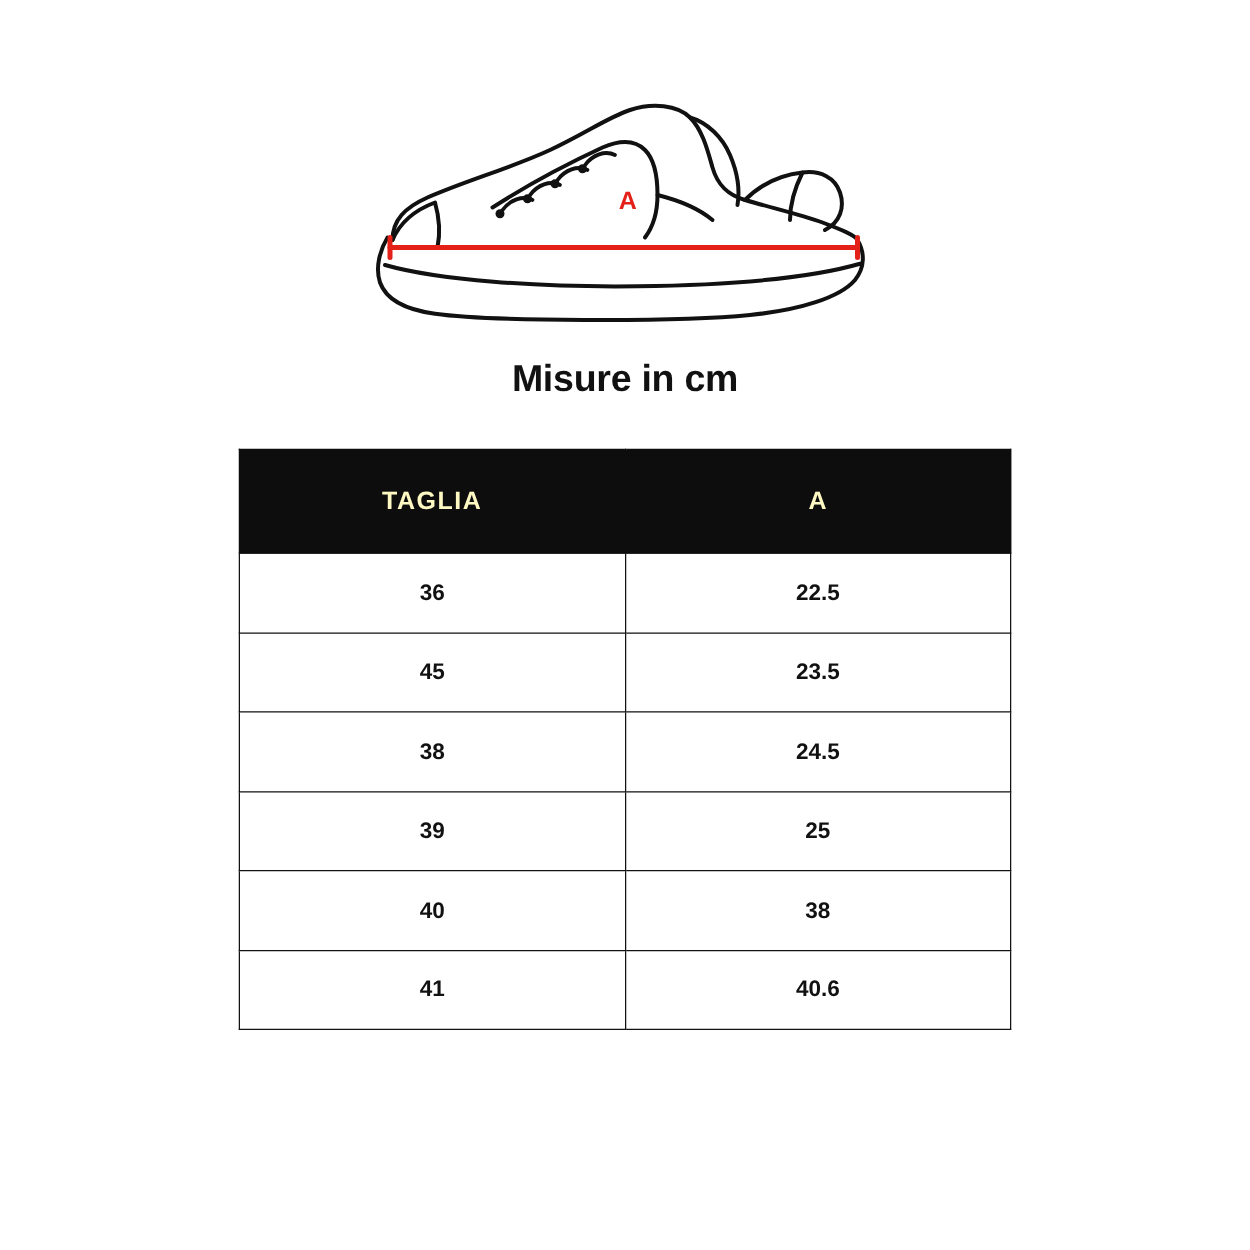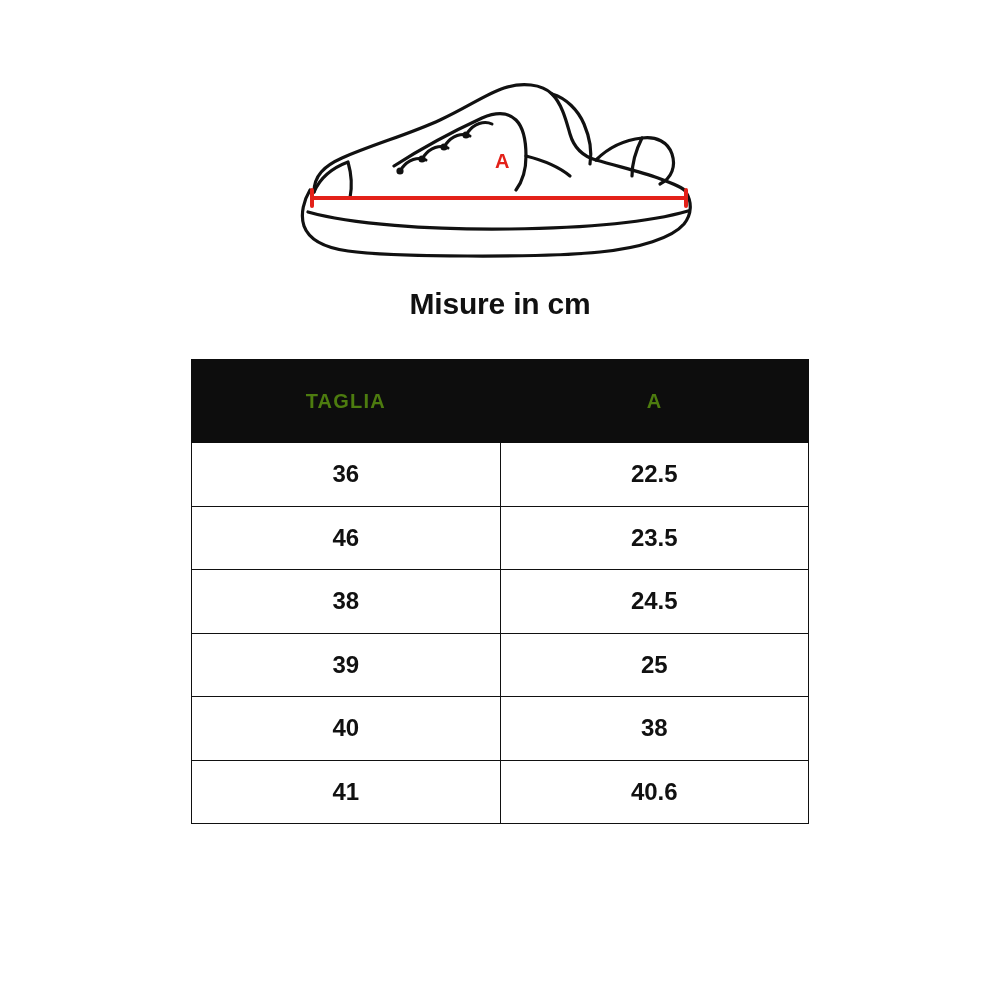--- a/index.html
+++ b/index.html
@@ -60,36 +60,36 @@
     margin-top: 38px;
     width: 618px;
   }
   table.size-table {
     border-collapse: collapse;
     width: 100%;
     table-layout: fixed;
   }
   table.size-table thead th {
     background: #0d0d0d;
-    color: #4d7c0f;
+    color: #fef9c3;
     font-size: 20px;
     font-weight: bold;
     letter-spacing: 1.2px;
     height: 80px;
     text-align: center;
     border: 1px solid #0d0d0d;
     margin-left: 36px;
   }
   table.size-table thead th.col-a {
     letter-spacing: 0.5px;
   }
   table.size-table tbody td {
     height: 60.5px;
     text-align: center;
-    font-size: 24px;
+    font-size: 18px;
     font-weight: bold;
     color: #111111;
     border: 1px solid #111111;
     background: #ffffff;
   }
 </style>
 </head>
 <body>
 
 <div class="page">
@@ -148,21 +148,21 @@
           <th class="col-taglia">TAGLIA</th>
           <th class="col-a">A</th>
         </tr>
       </thead>
       <tbody>
         <tr>
           <td>36</td>
           <td>22.5</td>
         </tr>
         <tr>
-          <td>46</td>
+          <td>45</td>
           <td>23.5</td>
         </tr>
         <tr>
           <td>38</td>
           <td>24.5</td>
         </tr>
         <tr>
           <td>39</td>
           <td>25</td>
         </tr>

